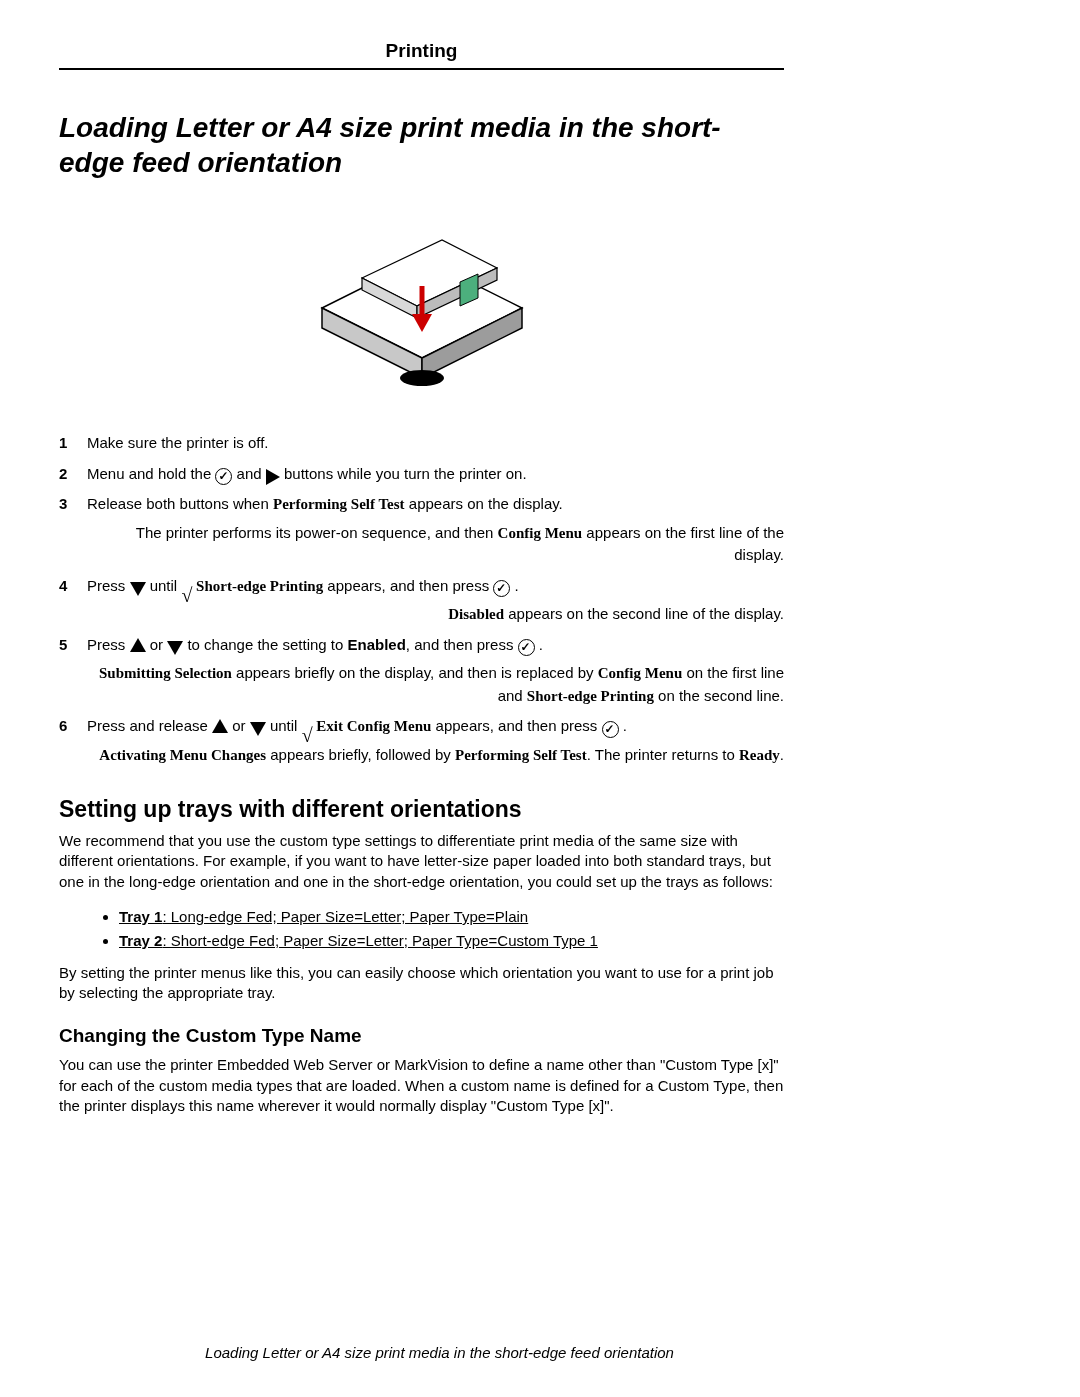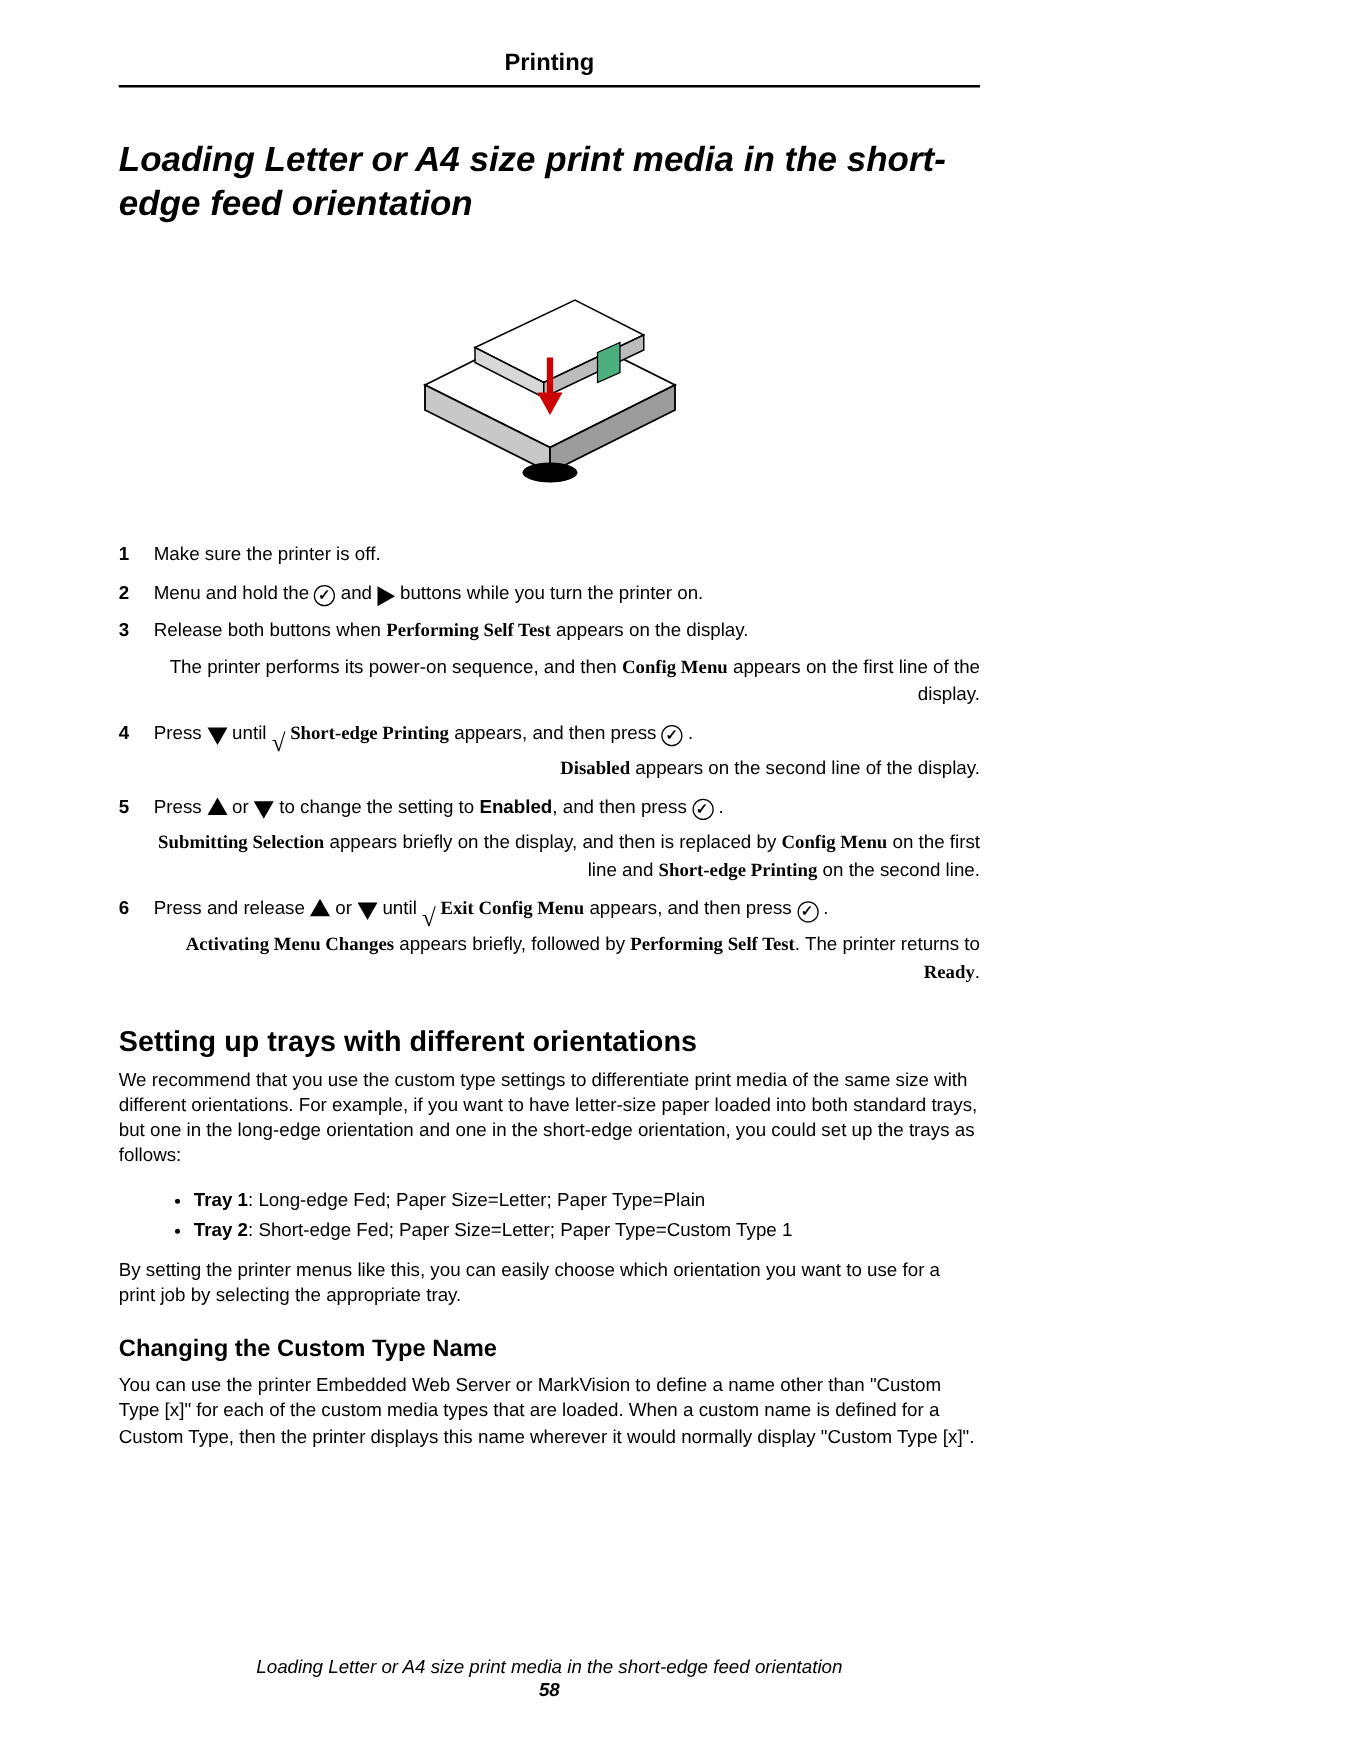--- a/index.html
+++ b/index.html
@@ -6,21 +6,21 @@
     margin: 0;
     padding: 0;
     font-family: Arial, Helvetica, sans-serif;
     background: #fff;
     color: #000;
     width: 1080px;
   }
   .page {
     width: 879px;
     height: 1397px;
-    padding: 40px 95px 30px 95px;
+    padding: 40px 95px 30px 59px;
     box-sizing: border-box;
     position: relative;
   }
   .header-title {
     text-align: center;
     font-weight: bold;
     font-size: 19px;
     margin-bottom: 6px;
   }
   .header-rule {
@@ -87,20 +87,21 @@
   h3 {
     font-weight: bold;
     font-size: 19px;
     margin: 22px 0 8px 0;
   }
   ul.bullets {
     margin: 0 0 10px 0;
     padding-left: 60px;
     font-size: 15px;
     line-height: 1.5;
+    text-decoration: underline;
   }
   ul.bullets li {
     margin-bottom: 2px;
   }
   .footer {
     position: absolute;
     bottom: 36px;
     left: 0;
     right: 0;
     text-align: center;
@@ -289,15 +290,14 @@
     </li>
   </ul>
 
   <p class="body">By setting the printer menus like this, you can easily choose which orientation you want to use for a print job by selecting the appropriate tray.</p>
 
   <h3>Changing the Custom Type Name</h3>
   <p class="body">You can use the printer Embedded Web Server or MarkVision to define a name other than "Custom Type [x]" for each of the custom media types that are loaded. When a custom name is defined for a Custom Type, then the printer displays this name wherever it would normally display "Custom Type [x]".</p>
 
   <div class="footer">
     <span>Loading Letter or A4 size print media in the short-edge feed orientation</span>
-    <span class="pagenum">58</span>
   </div>
 </div>
 
 </body></html>

